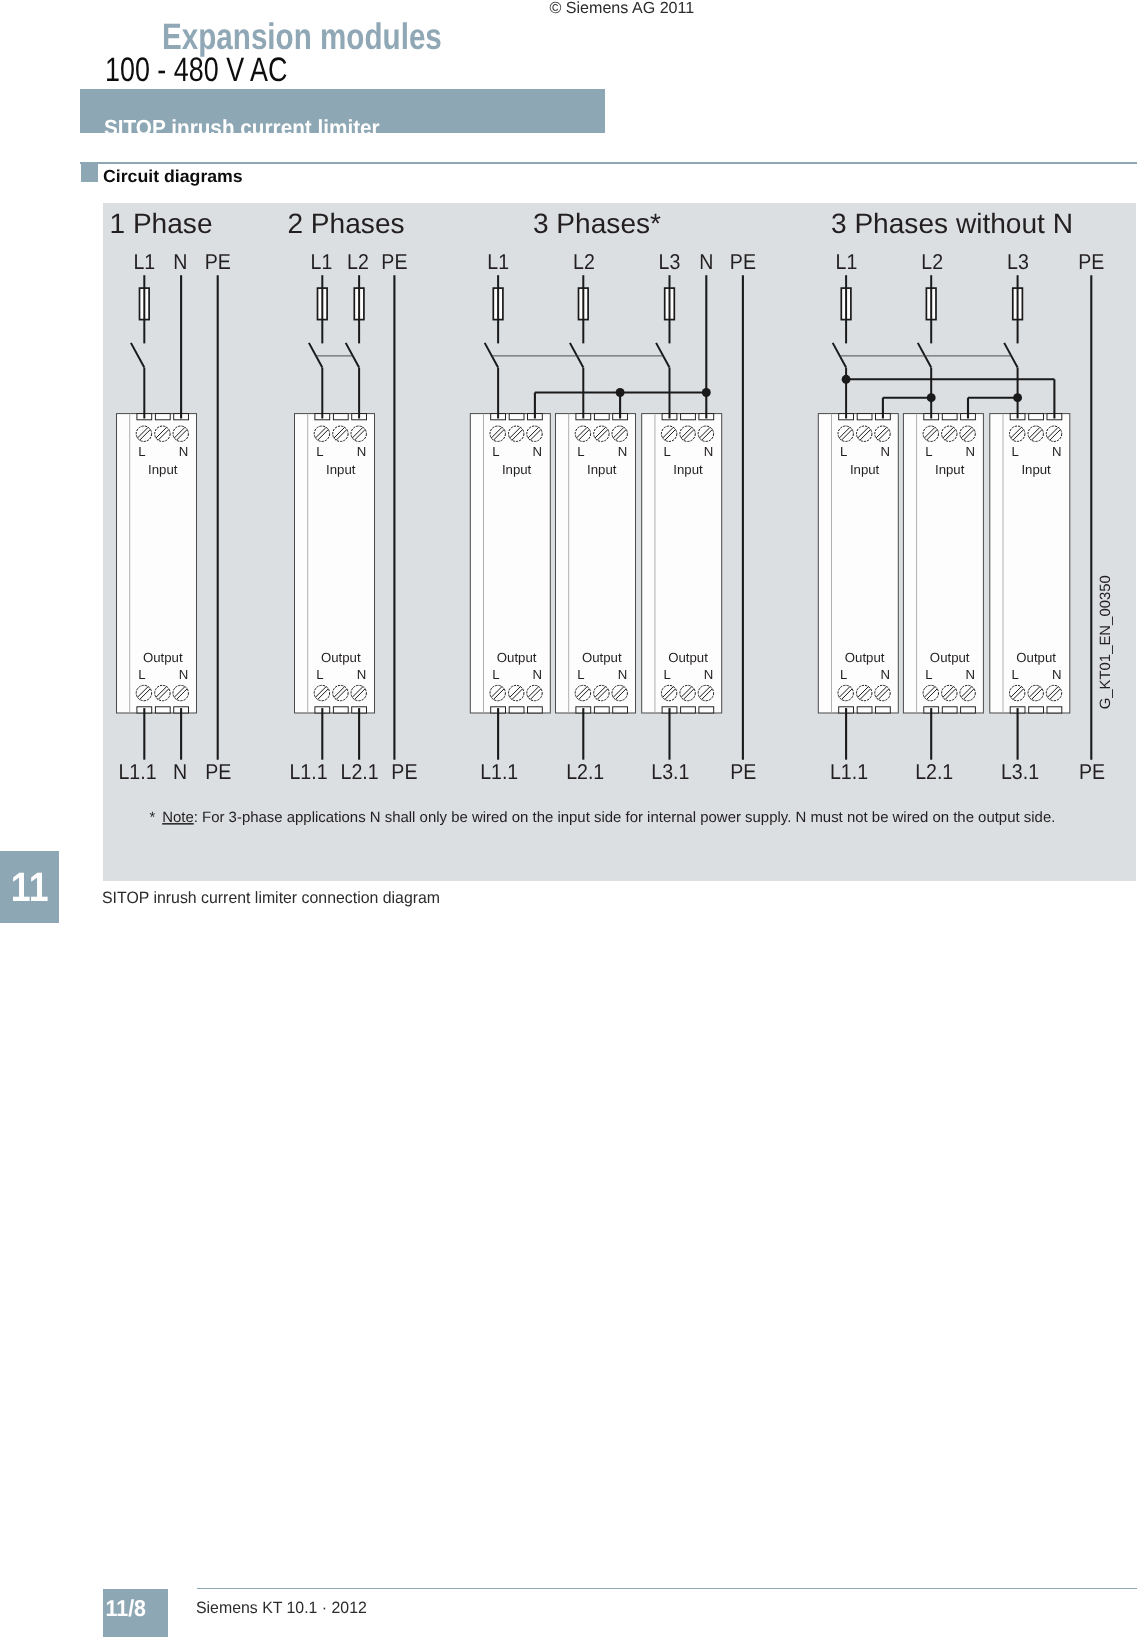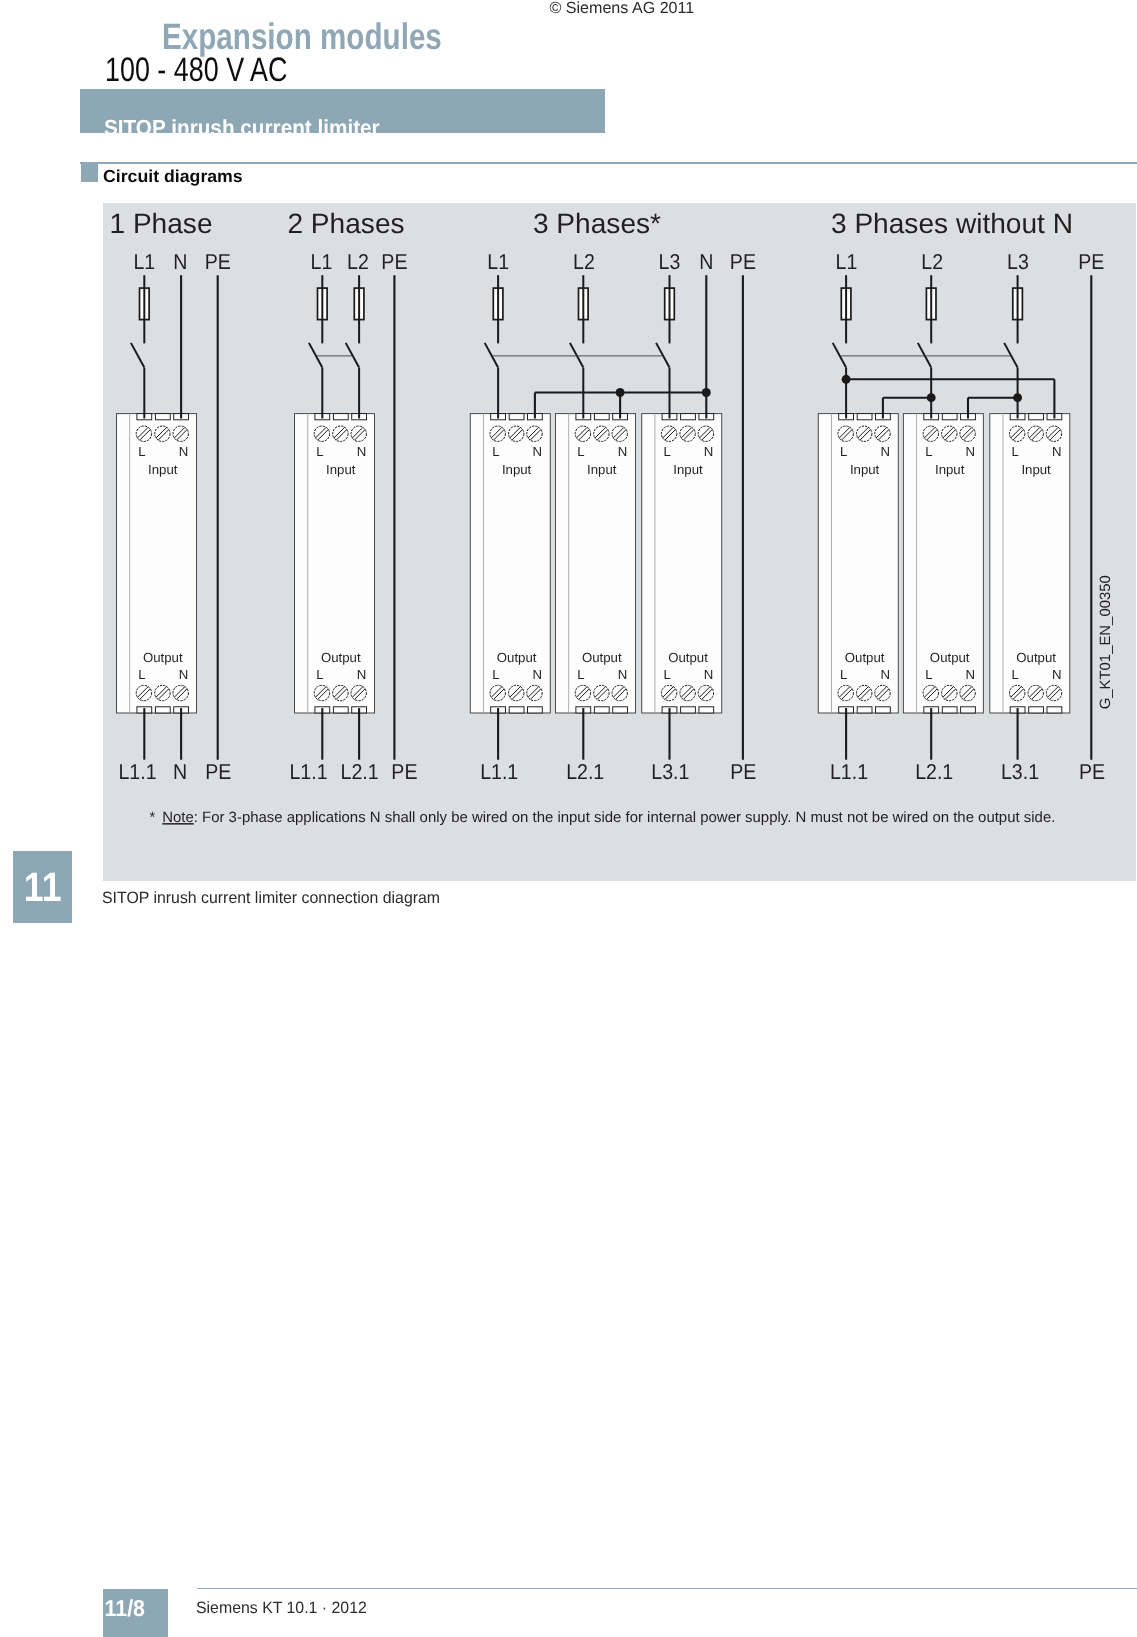--- a/index.html
+++ b/index.html
@@ -16,26 +16,26 @@
   #section-bar{left:80px;top:89px;width:524.7px;height:44px;background:#8da7b4;}
   #section-bar-title{position:absolute;left:23.6px;top:39.1px;font-size:21.8px;font-weight:bold;color:#ffffff;
                   transform:scaleX(0.951);transform-origin:left center;}
   #subsection-rule{left:80px;top:162.4px;width:1057px;height:1.5px;background:#8da7b4;}
   #subsection-marker{left:80.5px;top:163.4px;width:17.5px;height:19px;background:#8da7b4;}
   #subsection-title{left:103.4px;top:176.4px;font-size:17.4px;font-weight:bold;color:#0d0d0d;
                   transform:scaleX(1.018);transform-origin:left center;}
   #diagram-panel{left:103px;top:202.7px;width:1033px;height:678.7px;background:#dcdfe2;}
   #diagram-caption{left:101.6px;top:897.5px;font-size:16.4px;color:#2b2b2b;
                   transform:scaleX(0.968);transform-origin:left center;}
-  #chapter-tab{left:13px;top:851.2px;width:58.8px;height:72.3px;background:#8da7b4;}
+  #chapter-tab{left:0px;top:851.2px;width:58.8px;height:72.3px;background:#8da7b4;}
   #chapter-tab-number{position:absolute;left:0;top:0;width:58.8px;height:72.3px;display:flex;align-items:center;justify-content:center;font-size:41px;font-weight:bold;color:#ffffff;padding-bottom:2px;}
   #chapter-tab-number span{display:inline-block;transform:scaleX(0.87);}
   #footer-rule{left:196.9px;top:1588.1px;width:940.1px;height:1.3px;background:#8da7b4;}
   #footer-tab{left:103.2px;top:1588.9px;width:64.8px;height:48.1px;background:#8da7b4;}
-  #footer-page{position:absolute;left:0;top:0;width:44px;height:40px;display:flex;align-items:center;justify-content:flex-start;font-size:23px;font-weight:bold;color:#ffffff;}
+  #footer-page{position:absolute;left:0;top:0;width:44px;height:40px;display:flex;align-items:center;justify-content:flex-end;font-size:23px;font-weight:bold;color:#ffffff;}
   #footer-page span{display:inline-block;transform:scaleX(0.93);}
   #footer-text{left:196.2px;top:1607.6px;font-size:16.4px;color:#2b2b2b;
                   transform:scaleX(0.968);transform-origin:left center;}
 </style>
 </head>
 <body>
 
 <div class="abs tx" id="copyright">© Siemens AG 2011</div>
 <div class="abs tx" id="product-family">Expansion modules</div>
 <div class="abs tx" id="voltage-range">100 - 480 V AC</div>

